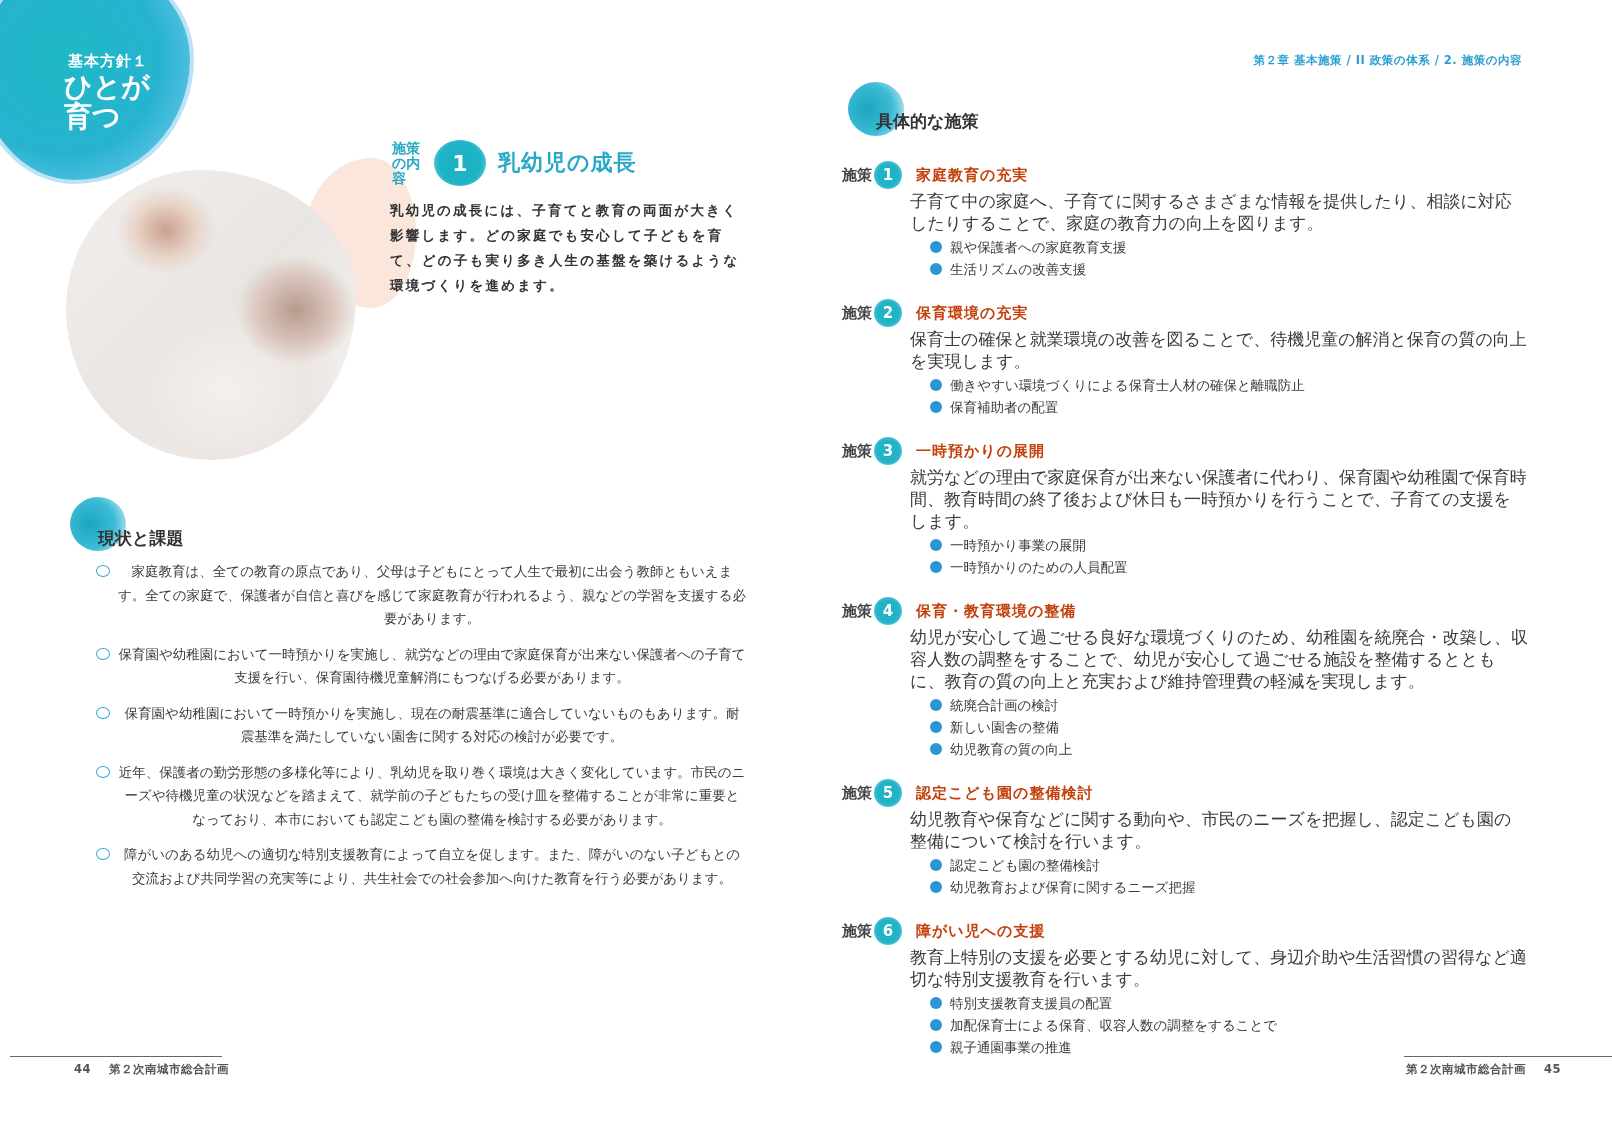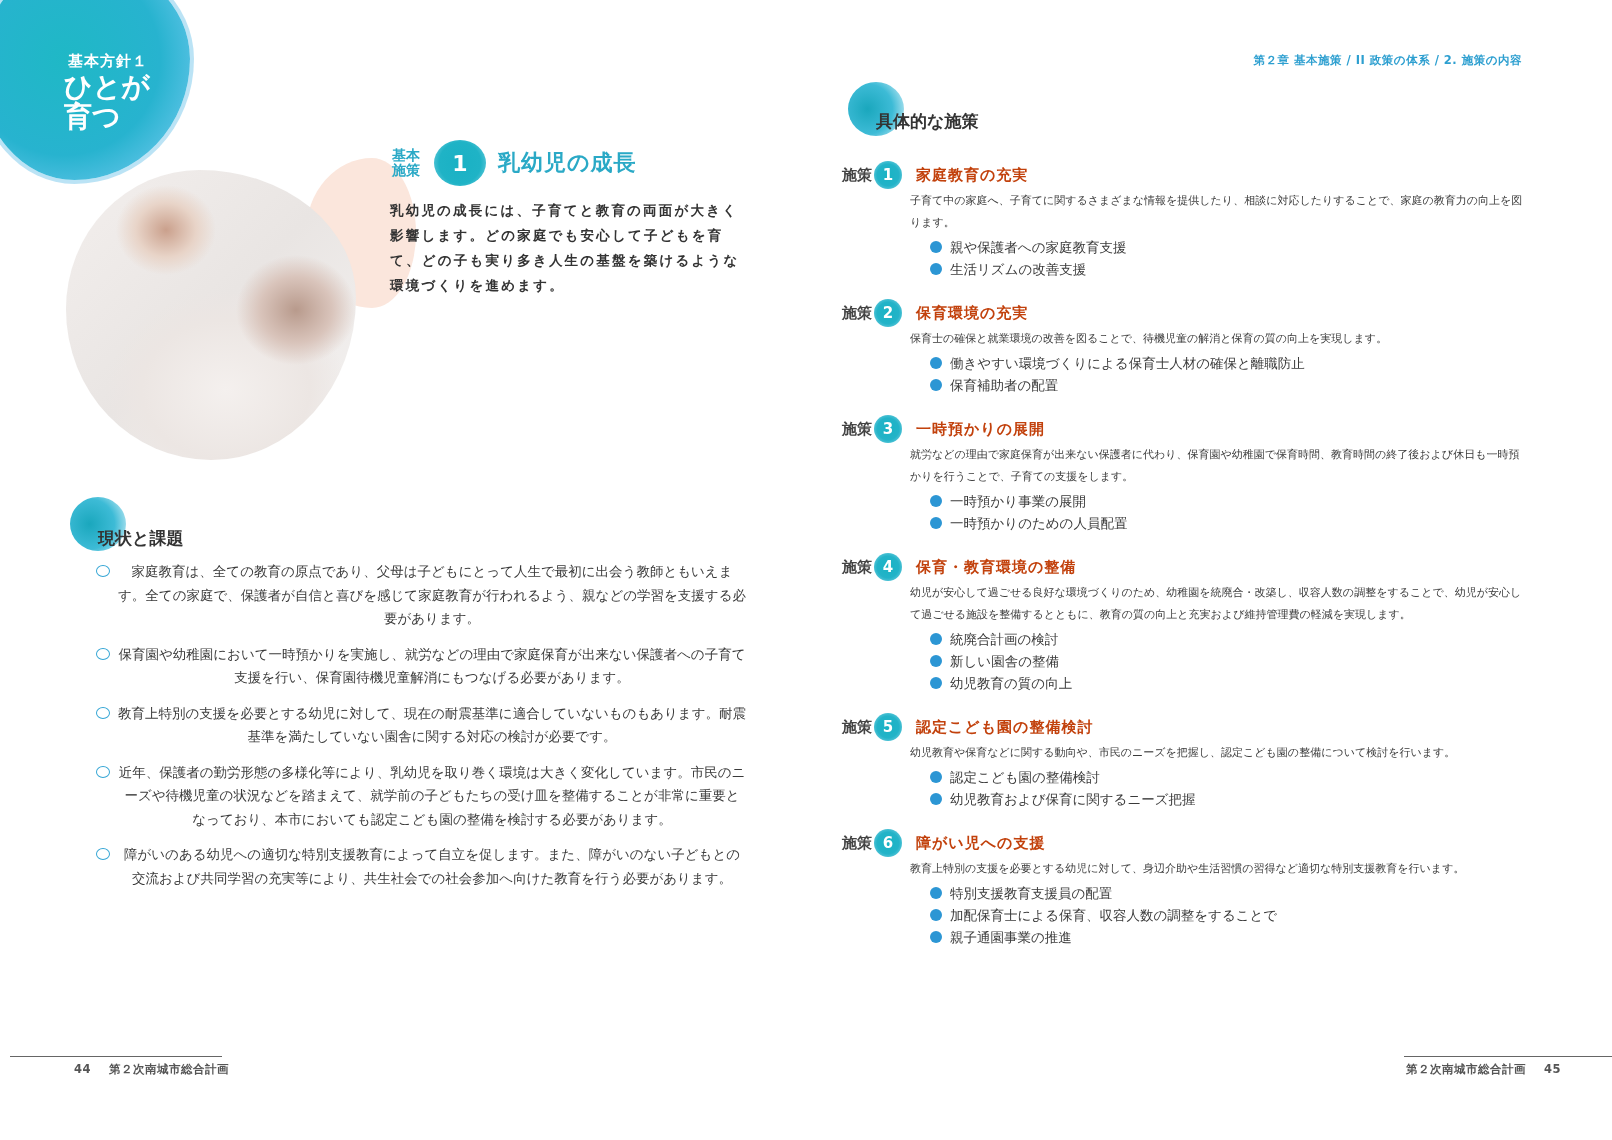--- a/index.html
+++ b/index.html
@@ -85,42 +85,42 @@
   .measures { position: absolute; left: 36px; top: 160px; width: 690px; }
   .measure { position: relative; margin-bottom: 18px; }
   .m-head { display: flex; align-items: center; height: 30px; }
   .m-tag { font-size: 15px; font-weight: bold; color: #444; width: 36px; }
   .m-num {
     width: 28px; height: 28px; border-radius: 50%;
     background: radial-gradient(circle, #19b3c4 0%, #23b3c8 55%, #8fd9ea 100%);
     color: #fff; font-weight: bold; font-size: 15px; display: flex; align-items: center; justify-content: center; margin-left: -4px;
   }
   .m-title { margin-left: 14px; font-size: 15px; font-weight: bold; color: #c2410c; letter-spacing: 1px; }
-  .m-desc { margin-left: 68px; font-size: 11px; line-height: 22px; color: #3a3a3a; width: 618px; }
+  .m-desc { margin-left: 68px; font-size: 17px; line-height: 22px; color: #3a3a3a; width: 618px; }
   .m-items { margin-left: 88px; margin-top: 2px; }
   .m-item { display: flex; align-items: center; font-size: 13.5px; line-height: 22px; color: #3a3a3a; }
   .m-dot { width: 12px; height: 12px; border-radius: 50%; background: #2c96d4; margin-right: 8px; flex: 0 0 12px; }
 
   
   .footer-line { position: absolute; top: 1056px; height: 1px; background: #666; }
   .footer-text { position: absolute; top: 1062px; font-size: 11.5px; font-weight: bold; color: #555; letter-spacing: 0.5px; }
 </style>
 </head>
 <body>
 
 <div class="page page-left">
   <div class="policy-badge"></div>
   <div class="policy-badge-label">基本方針１</div>
   <div class="policy-badge-title">ひとが育つ</div>
 
   <div class="peach-blob"></div>
   <div class="photo"></div>
 
   <div class="measure-head">
-    <div class="measure-tag">基本施策</div>
+    <div class="measure-tag">施策の内容</div>
     <div class="measure-num">1</div>
     <div class="measure-title">乳幼児の成長</div>
   </div>
   <div class="measure-body">乳幼児の成長には、子育てと教育の両面が大きく影響します。どの家庭でも安心して子どもを育て、どの子も実り多き人生の基盤を築けるような環境づくりを進めます。</div>
 
   <div class="section-head" style="left:60px; top:497px; height:56px; width:200px;">
     <div class="section-swirl" style="left:0; top:0;"></div>
     <div class="section-title" style="left:28px; top:30px; position:absolute;">現状と課題</div>
   </div>
 
@@ -128,21 +128,21 @@
     <div class="issue">
       <span class="issue-marker"></span>
       <span class="issue-text">家庭教育は、全ての教育の原点であり、父母は子どもにとって人生で最初に出会う教師ともいえます。全ての家庭で、保護者が自信と喜びを感じて家庭教育が行われるよう、親などの学習を支援する必要があります。</span>
     </div>
     <div class="issue">
       <span class="issue-marker"></span>
       <span class="issue-text">保育園や幼稚園において一時預かりを実施し、就労などの理由で家庭保育が出来ない保護者への子育て支援を行い、保育園待機児童解消にもつなげる必要があります。</span>
     </div>
     <div class="issue">
       <span class="issue-marker"></span>
-      <span class="issue-text">教育上特別の支援を必要とする幼児に対して、現在の耐震基準に適合していないものもあります。耐震基準を満たしていない園舎に関する対応の検討が必要です。</span>
+      <span class="issue-text">保育園や幼稚園において一時預かりを実施し、現在の耐震基準に適合していないものもあります。耐震基準を満たしていない園舎に関する対応の検討が必要です。</span>
     </div>
     <div class="issue">
       <span class="issue-marker"></span>
       <span class="issue-text">近年、保護者の勤労形態の多様化等により、乳幼児を取り巻く環境は大きく変化しています。市民のニーズや待機児童の状況などを踏まえて、就学前の子どもたちの受け皿を整備することが非常に重要となっており、本市においても認定こども園の整備を検討する必要があります。</span>
     </div>
     <div class="issue">
       <span class="issue-marker"></span>
       <span class="issue-text">障がいのある幼児への適切な特別支援教育によって自立を促します。また、障がいのない子どもとの交流および共同学習の充実等により、共生社会での社会参加へ向けた教育を行う必要があります。</span>
     </div>
   </div>

